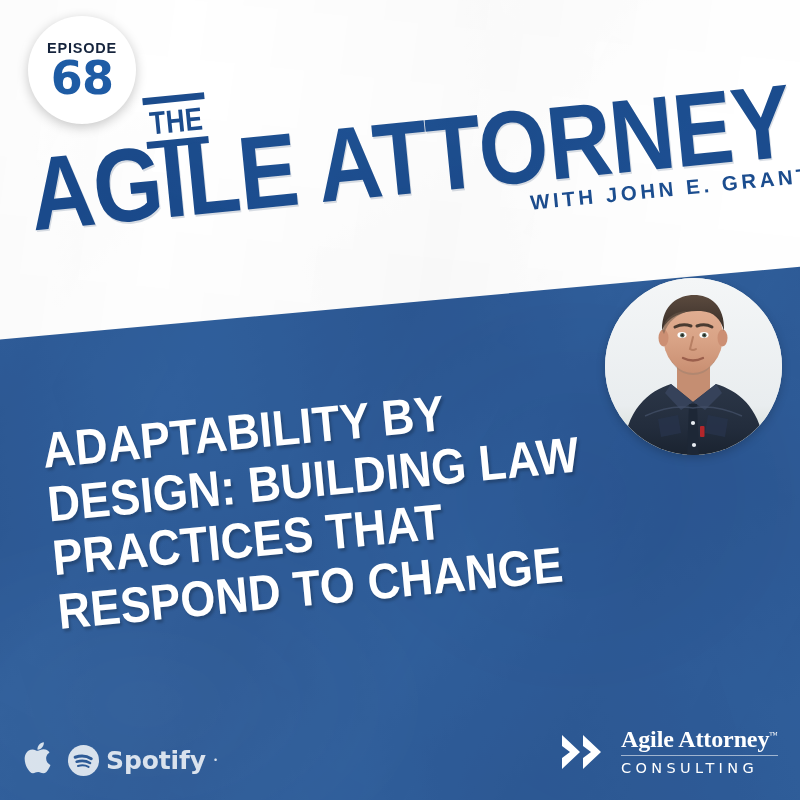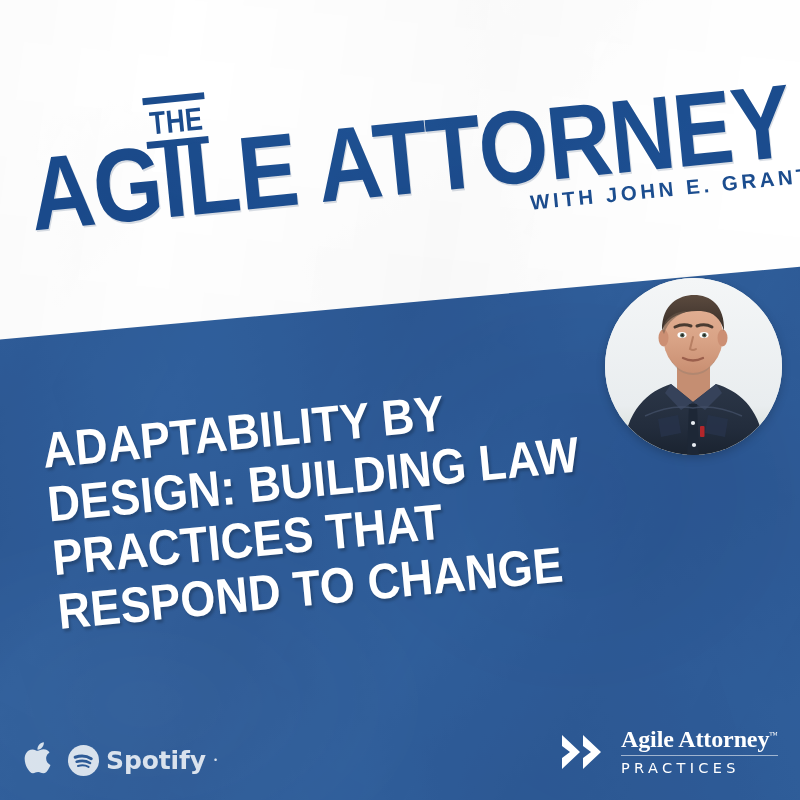--- a/index.html
+++ b/index.html
@@ -279,20 +279,24 @@
 <body>
 
 <div id="cover">
 
   <div class="band-blue"></div>
 
   <div class="band-white">
     <div class="band-white-inner"></div>
   </div>
 
+  <div class="badge">
+    <div class="badge-label">EPISODE</div>
+    <div class="badge-num">68</div>
+  </div>
 
   <div class="logo-lockup">
     <div class="logo-the">
       <div class="bar"></div>
       <div class="txt">THE</div>
       <div class="bar"></div>
     </div>
     <div class="logo-main">AGILE ATTORNEY</div>
     <div class="logo-sub">WITH JOHN E. GRANT</div>
   </div>
@@ -402,19 +406,19 @@
   <div class="brand">
     <span class="brand-chevrons">
       <svg width="50" height="40" viewBox="0 0 50 40" aria-hidden="true">
         <path d="M2 3 L20 20 L2 37 L2 26 L10 20 L2 14 Z" fill="#ffffff"></path>
         <path d="M23 3 L41 20 L23 37 L23 26 L31 20 L23 14 Z" fill="#ffffff"></path>
       </svg>
     </span>
     <span class="brand-text">
       <span class="brand-name"><span>Agile Attorney</span><span class="tm">™</span></span>
       <div class="brand-rule"></div>
-      <span class="brand-sub">PRACTICES</span>
+      <span class="brand-sub">CONSULTING</span>
     </span>
   </div>
 
   <div class="tex"></div>
   <div class="tex2"></div>
 </div>
 
 </body></html>

